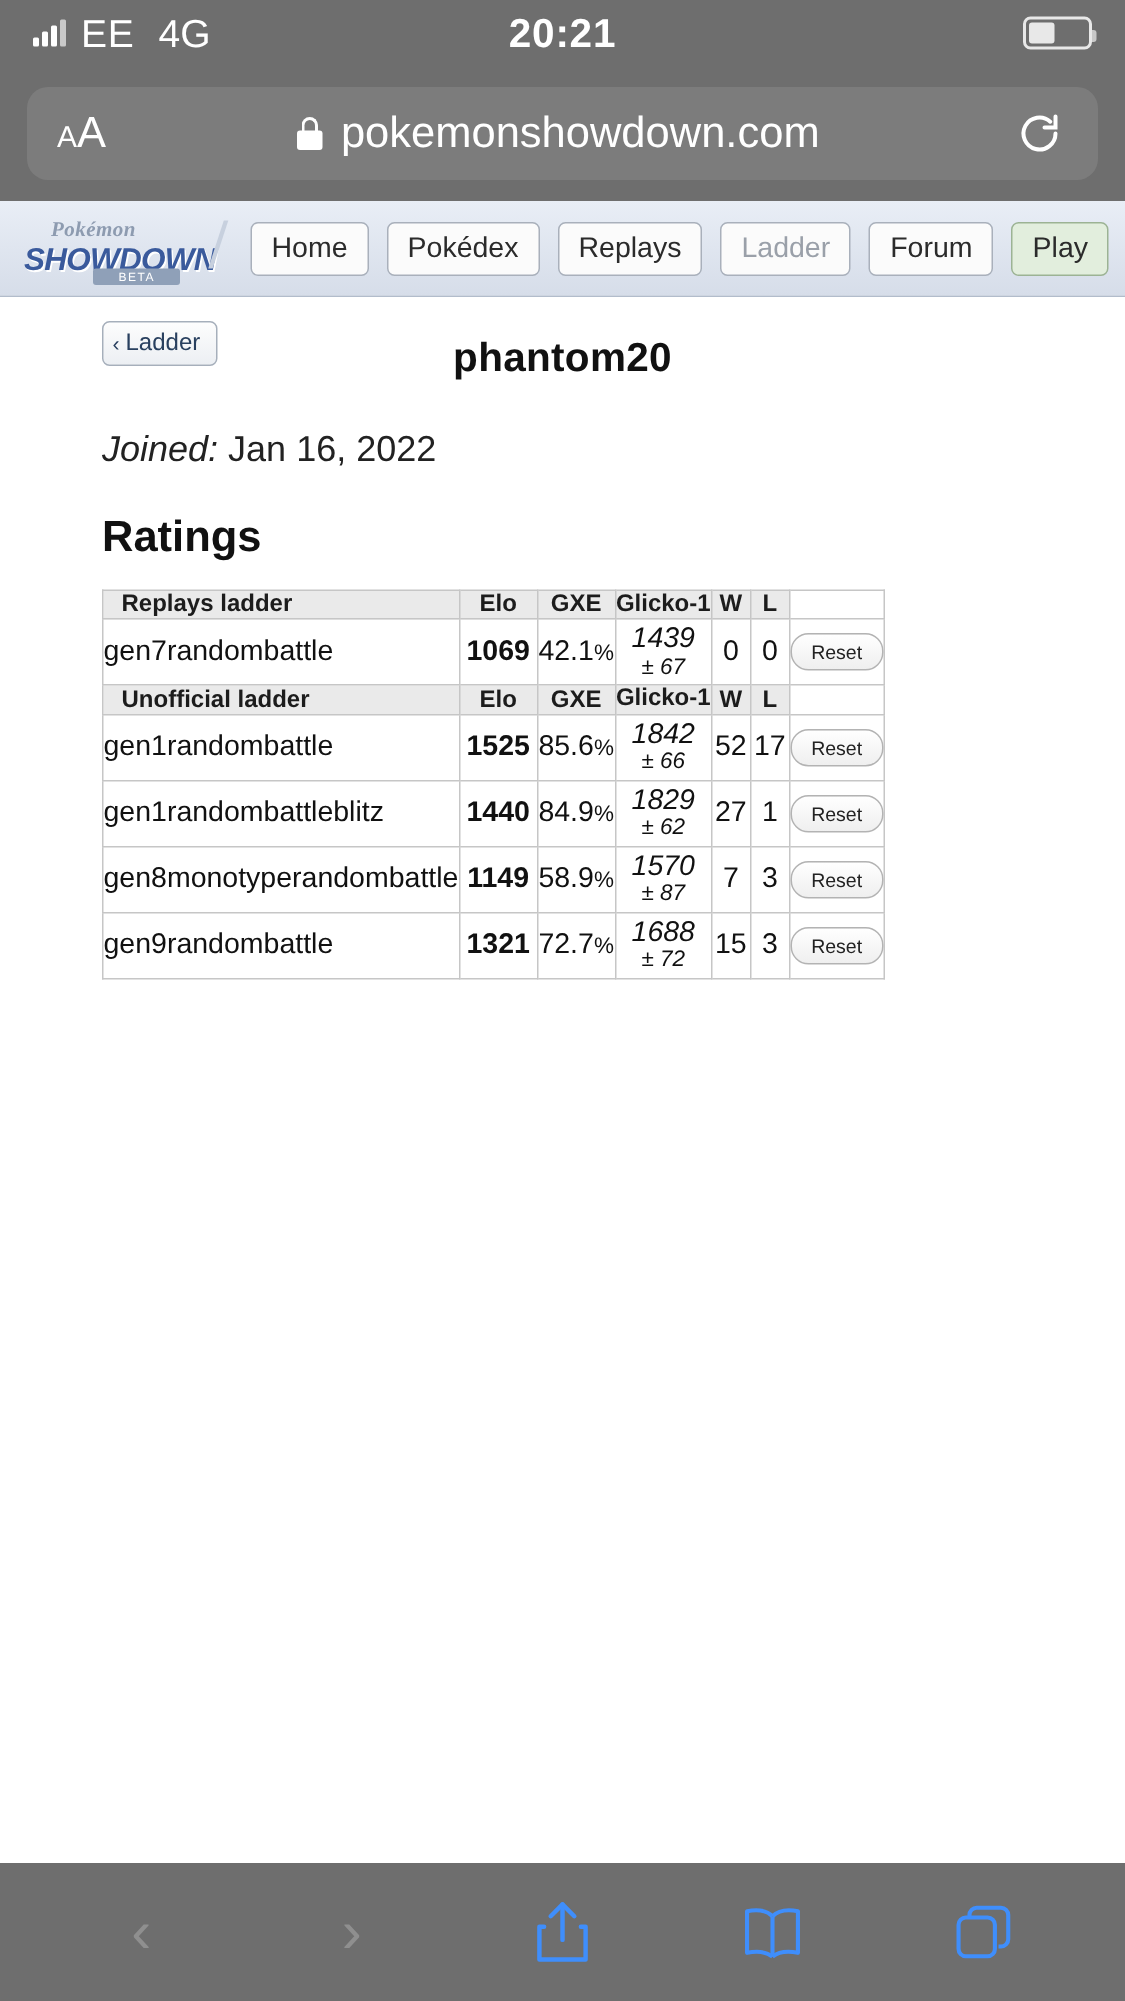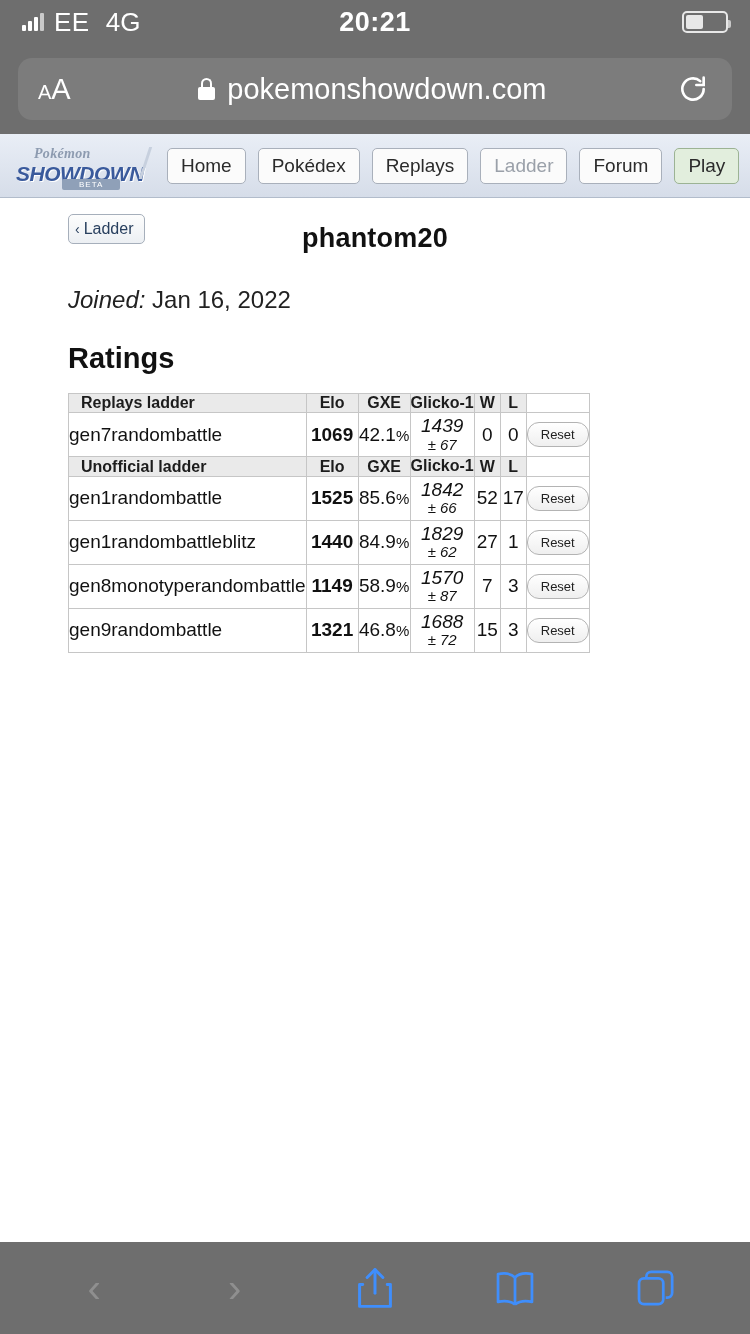--- a/index.html
+++ b/index.html
@@ -361,21 +361,21 @@
           <td class="wl">3</td>
           <td class="resetcell">
             <span class="reset-btn">Reset</span>
           </td>
         </tr>
 
         <tr class="data-row">
           <td class="fmt">gen9randombattle</td>
           <td class="elo">1321</td>
           <td class="gxe">
-            <span>46.8</span><span class="pct">%</span>
+            <span>72.7</span><span class="pct">%</span>
           </td>
           <td class="glicko">
             <span>1688</span>
             <span class="dev">± 72</span>
           </td>
           <td class="wl">15</td>
           <td class="wl">3</td>
           <td class="resetcell">
             <span class="reset-btn">Reset</span>
           </td>

